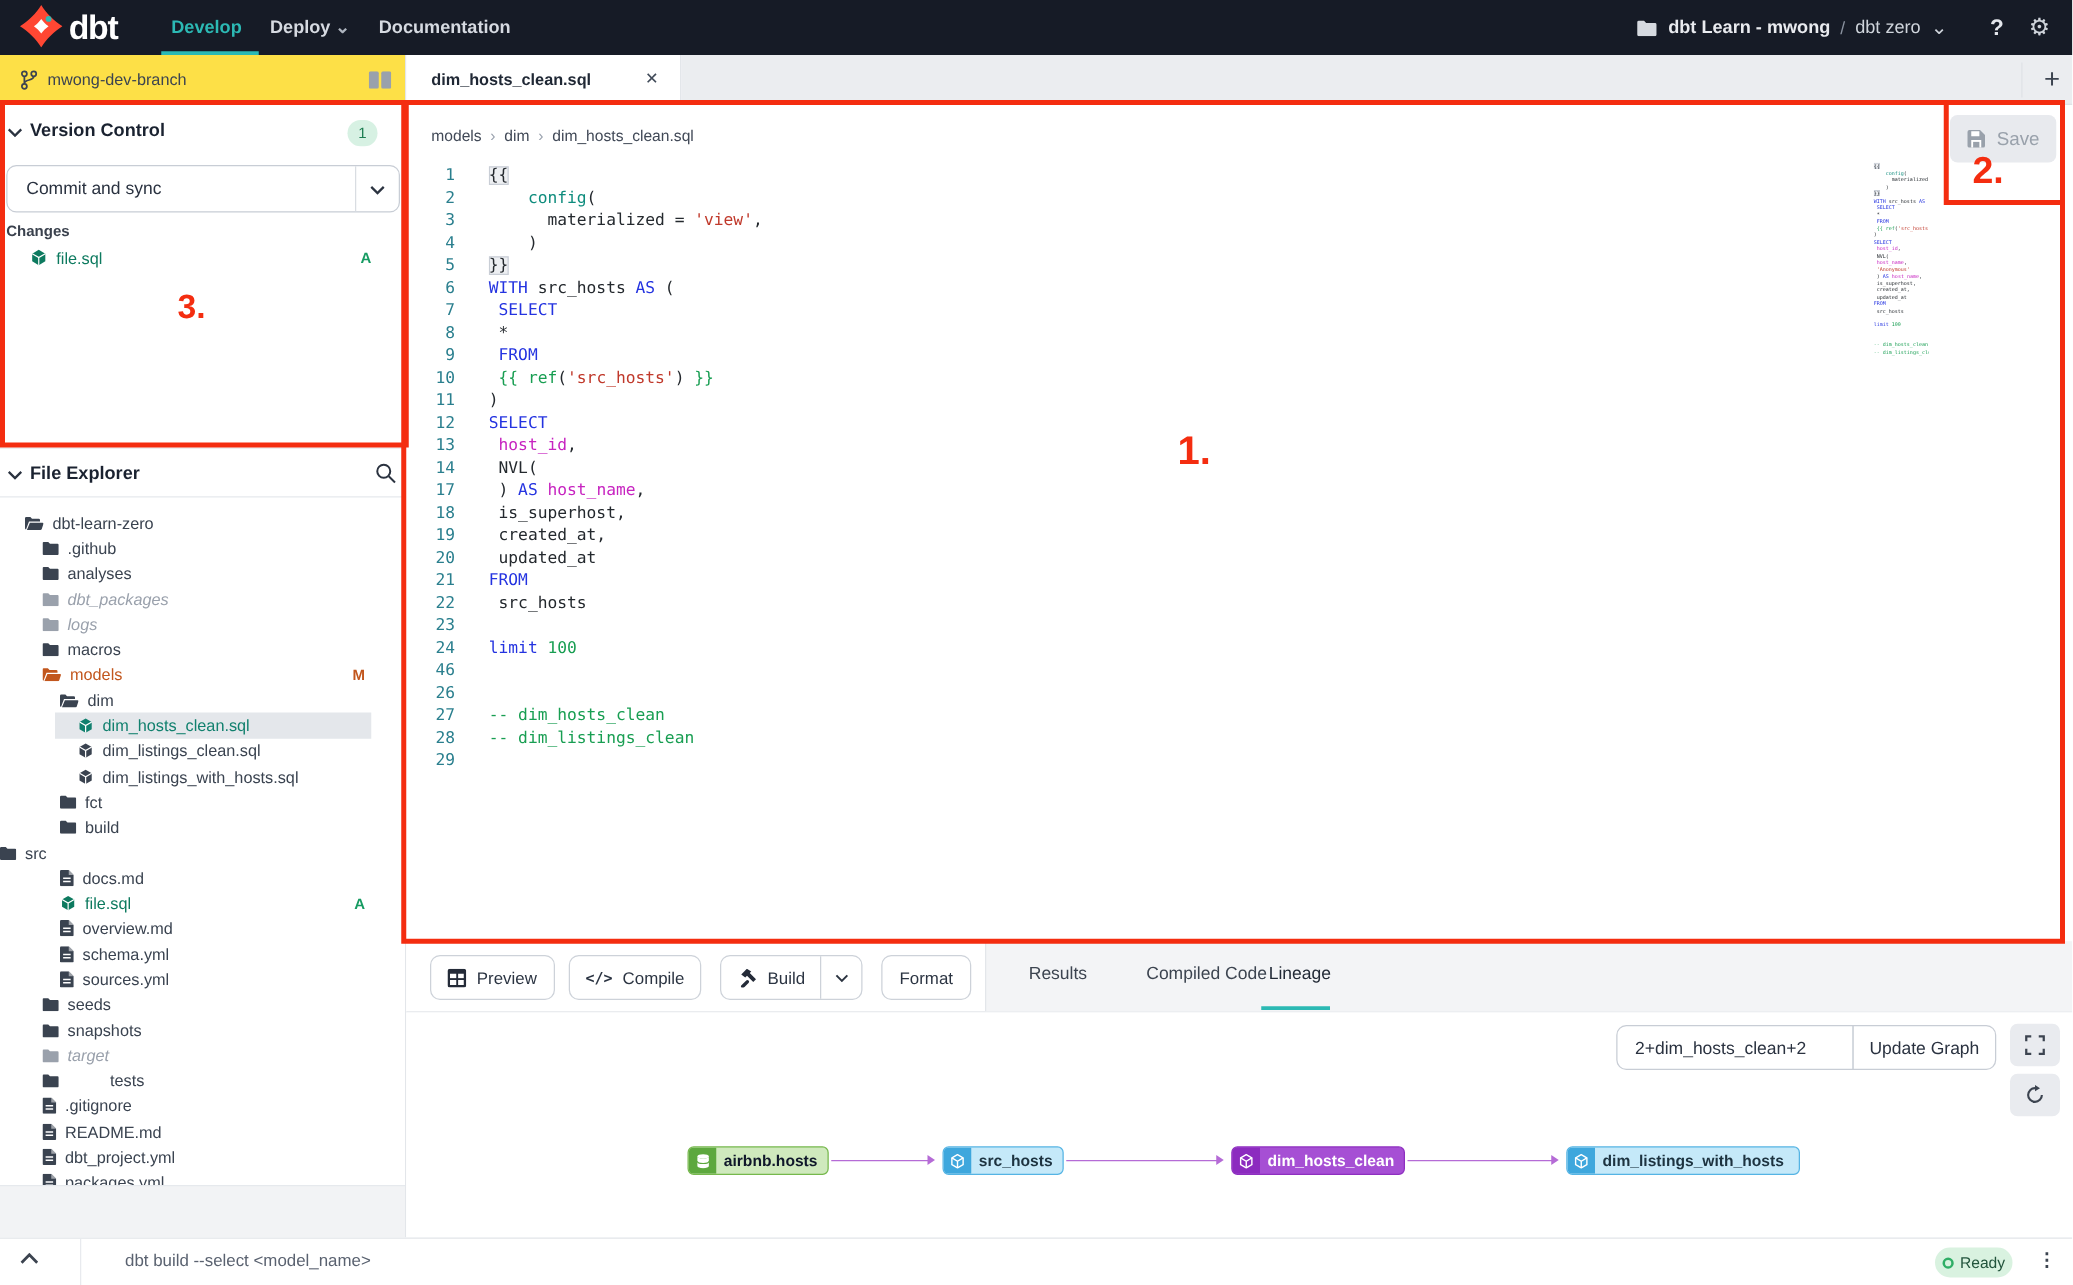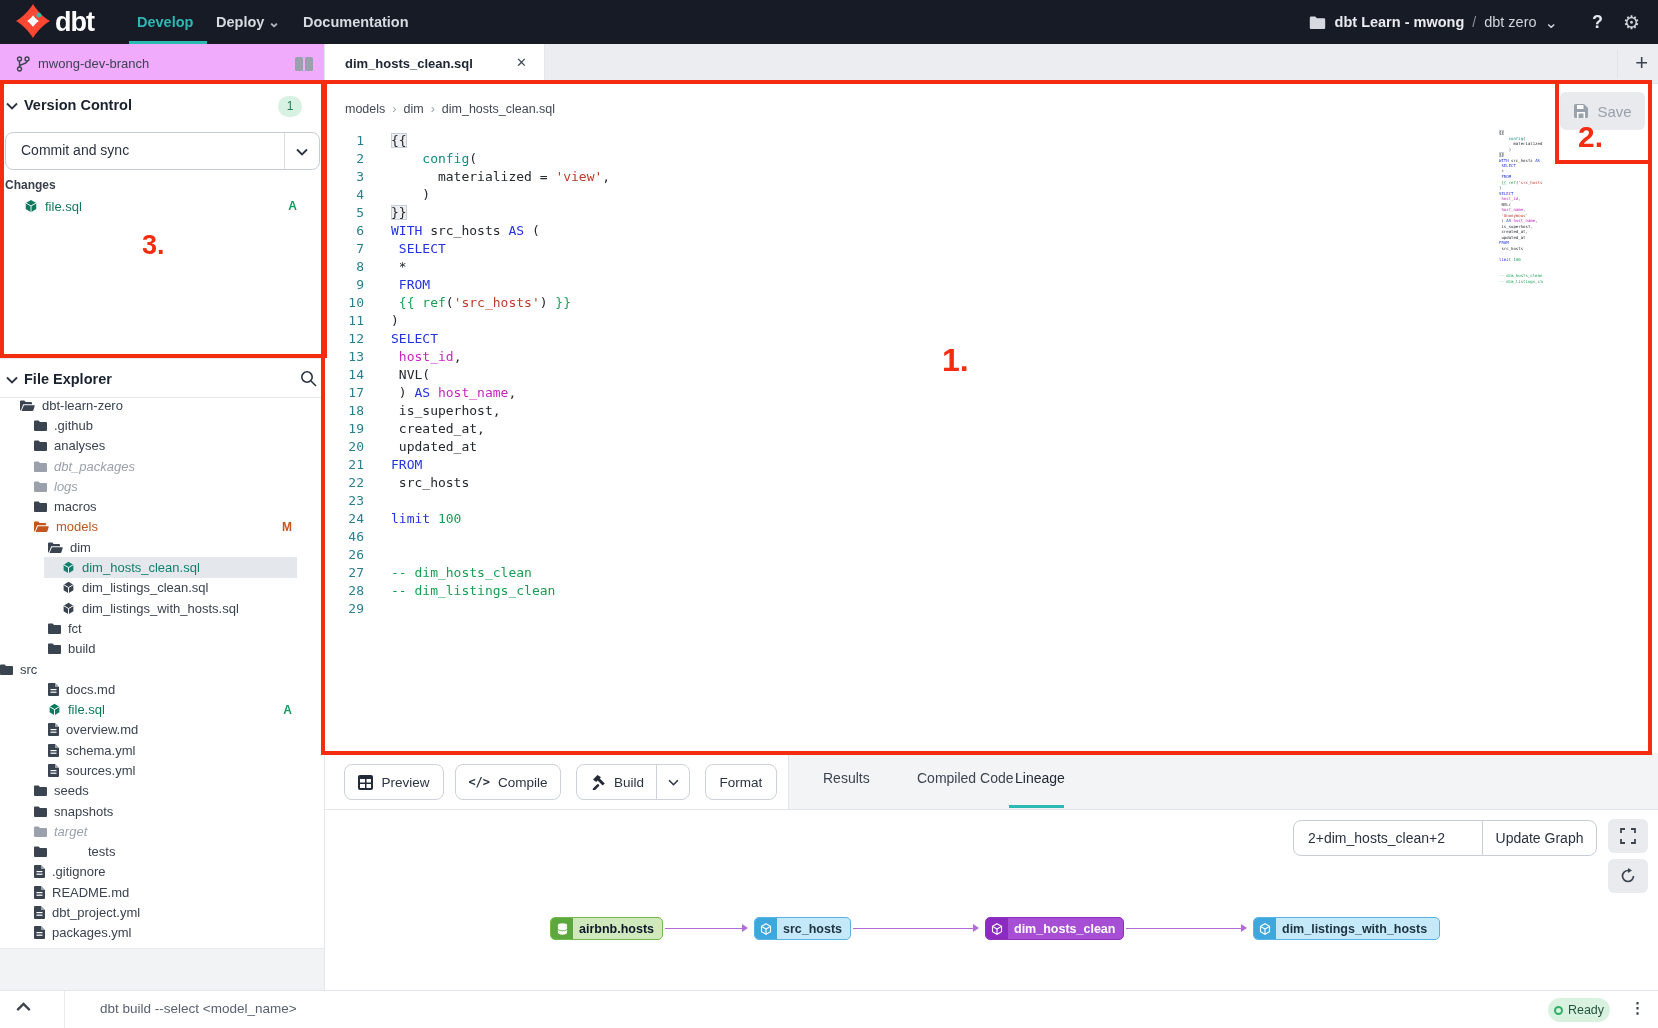--- a/index.html
+++ b/index.html
@@ -15,21 +15,21 @@
   .nav-item.active { color:#2cb9b4; }
   .nav-underline { position:absolute; left:129px; top:41px; width:78px; height:3px; background:#2cb9b4; }
   .nav-right { position:absolute; right:0; top:0; height:44px; display:flex; align-items:center; color:#d6dae1; }
   .proj { font-weight:700; color:#e9ebef; font-size:14.5px; }
   .env { color:#cfd4db; font-size:14.5px; }
   .slash { color:#8b93a0; margin:0 8px; font-size:14px; }
   .help-q { color:#e4e7ec; font-size:18px; font-weight:700; }
   .gear { color:#cfd4db; font-size:19px; }
 
   
-  .branchbar { position:absolute; left:0; top:44px; width:325px; height:40px; background:#f0abfc; border-bottom:1px solid #e3e6ea; border-right:1px solid #e3e6ea; }
+  .branchbar { position:absolute; left:0; top:44px; width:325px; height:40px; background:#fde047; border-bottom:1px solid #e3e6ea; border-right:1px solid #e3e6ea; }
   .branch-name { position:absolute; left:38px; top:12px; font-size:13px; color:#3c4450; }
   .tabbar { position:absolute; left:325px; top:44px; width:1333px; height:40px; background:#ebedf0; border-bottom:1px solid #e0e3e7; }
   .tab-active { position:absolute; left:0; top:0; width:220px; height:40px; background:#fff; border-right:1px solid #e3e6ea; }
   .tab-label { position:absolute; left:20px; top:12px; font-size:13px; font-weight:700; color:#202835; }
   .tab-close { position:absolute; left:191px; top:11px; font-size:13px; color:#414b59; cursor:pointer; }
   .tab-plus { position:absolute; right:10px; top:6px; font-size:22px; color:#3c4450; cursor:pointer; }
   .tab-divider { position:absolute; right:40px; top:6px; width:1px; height:28px; background:#dfe2e6; }
 
   
   .sidebar { position:absolute; left:0; top:84px; width:325px; height:906px; background:#fff; border-right:1px solid #e3e6ea; }
@@ -209,21 +209,21 @@
       <span class="sec-title">File Explorer</span>
       <span style="position:absolute; left:300px; top:4px;">
         <svg width="17" height="17" viewBox="0 0 17 17">
             <circle cx="7" cy="7" r="5.2" fill="none" stroke="#2b3340" stroke-width="1.6"></circle>
             <path d="M11 11 L16 16" stroke="#2b3340" stroke-width="1.6"></path>
           </svg>
       </span>
     </div>
     <div class="section-divider" style="top:313px;"></div>
 
-    <div id="tree" style="position:absolute; left:0; top:311px; width:304px;">
+    <div id="tree" style="position:absolute; left:0; top:324px; width:304px;">
         <div class="trow tint-dark" style="padding-left: 20px;">
           <span class="ticon">
             <svg width="15" height="11" viewBox="0 0 15 11">
               <path d="M0 1.5 Q0 .5 1 .5 H4.3 L5.6 2 H11 Q12 2 12 3 V4.2 H3.2 L0.8 10.5 Q0 10.3 0 9.5 Z" fill="currentColor"></path>
               <path d="M3.9 5.2 H14 Q15 5.2 14.7 6.1 L13.4 10.2 Q13.1 11 12.3 11 H1.5 Z" fill="currentColor"></path>
             </svg>
           </span>
           <span>dbt-learn-zero</span>
         </div>
         <div class="trow tint-dark" style="padding-left: 34px;">

